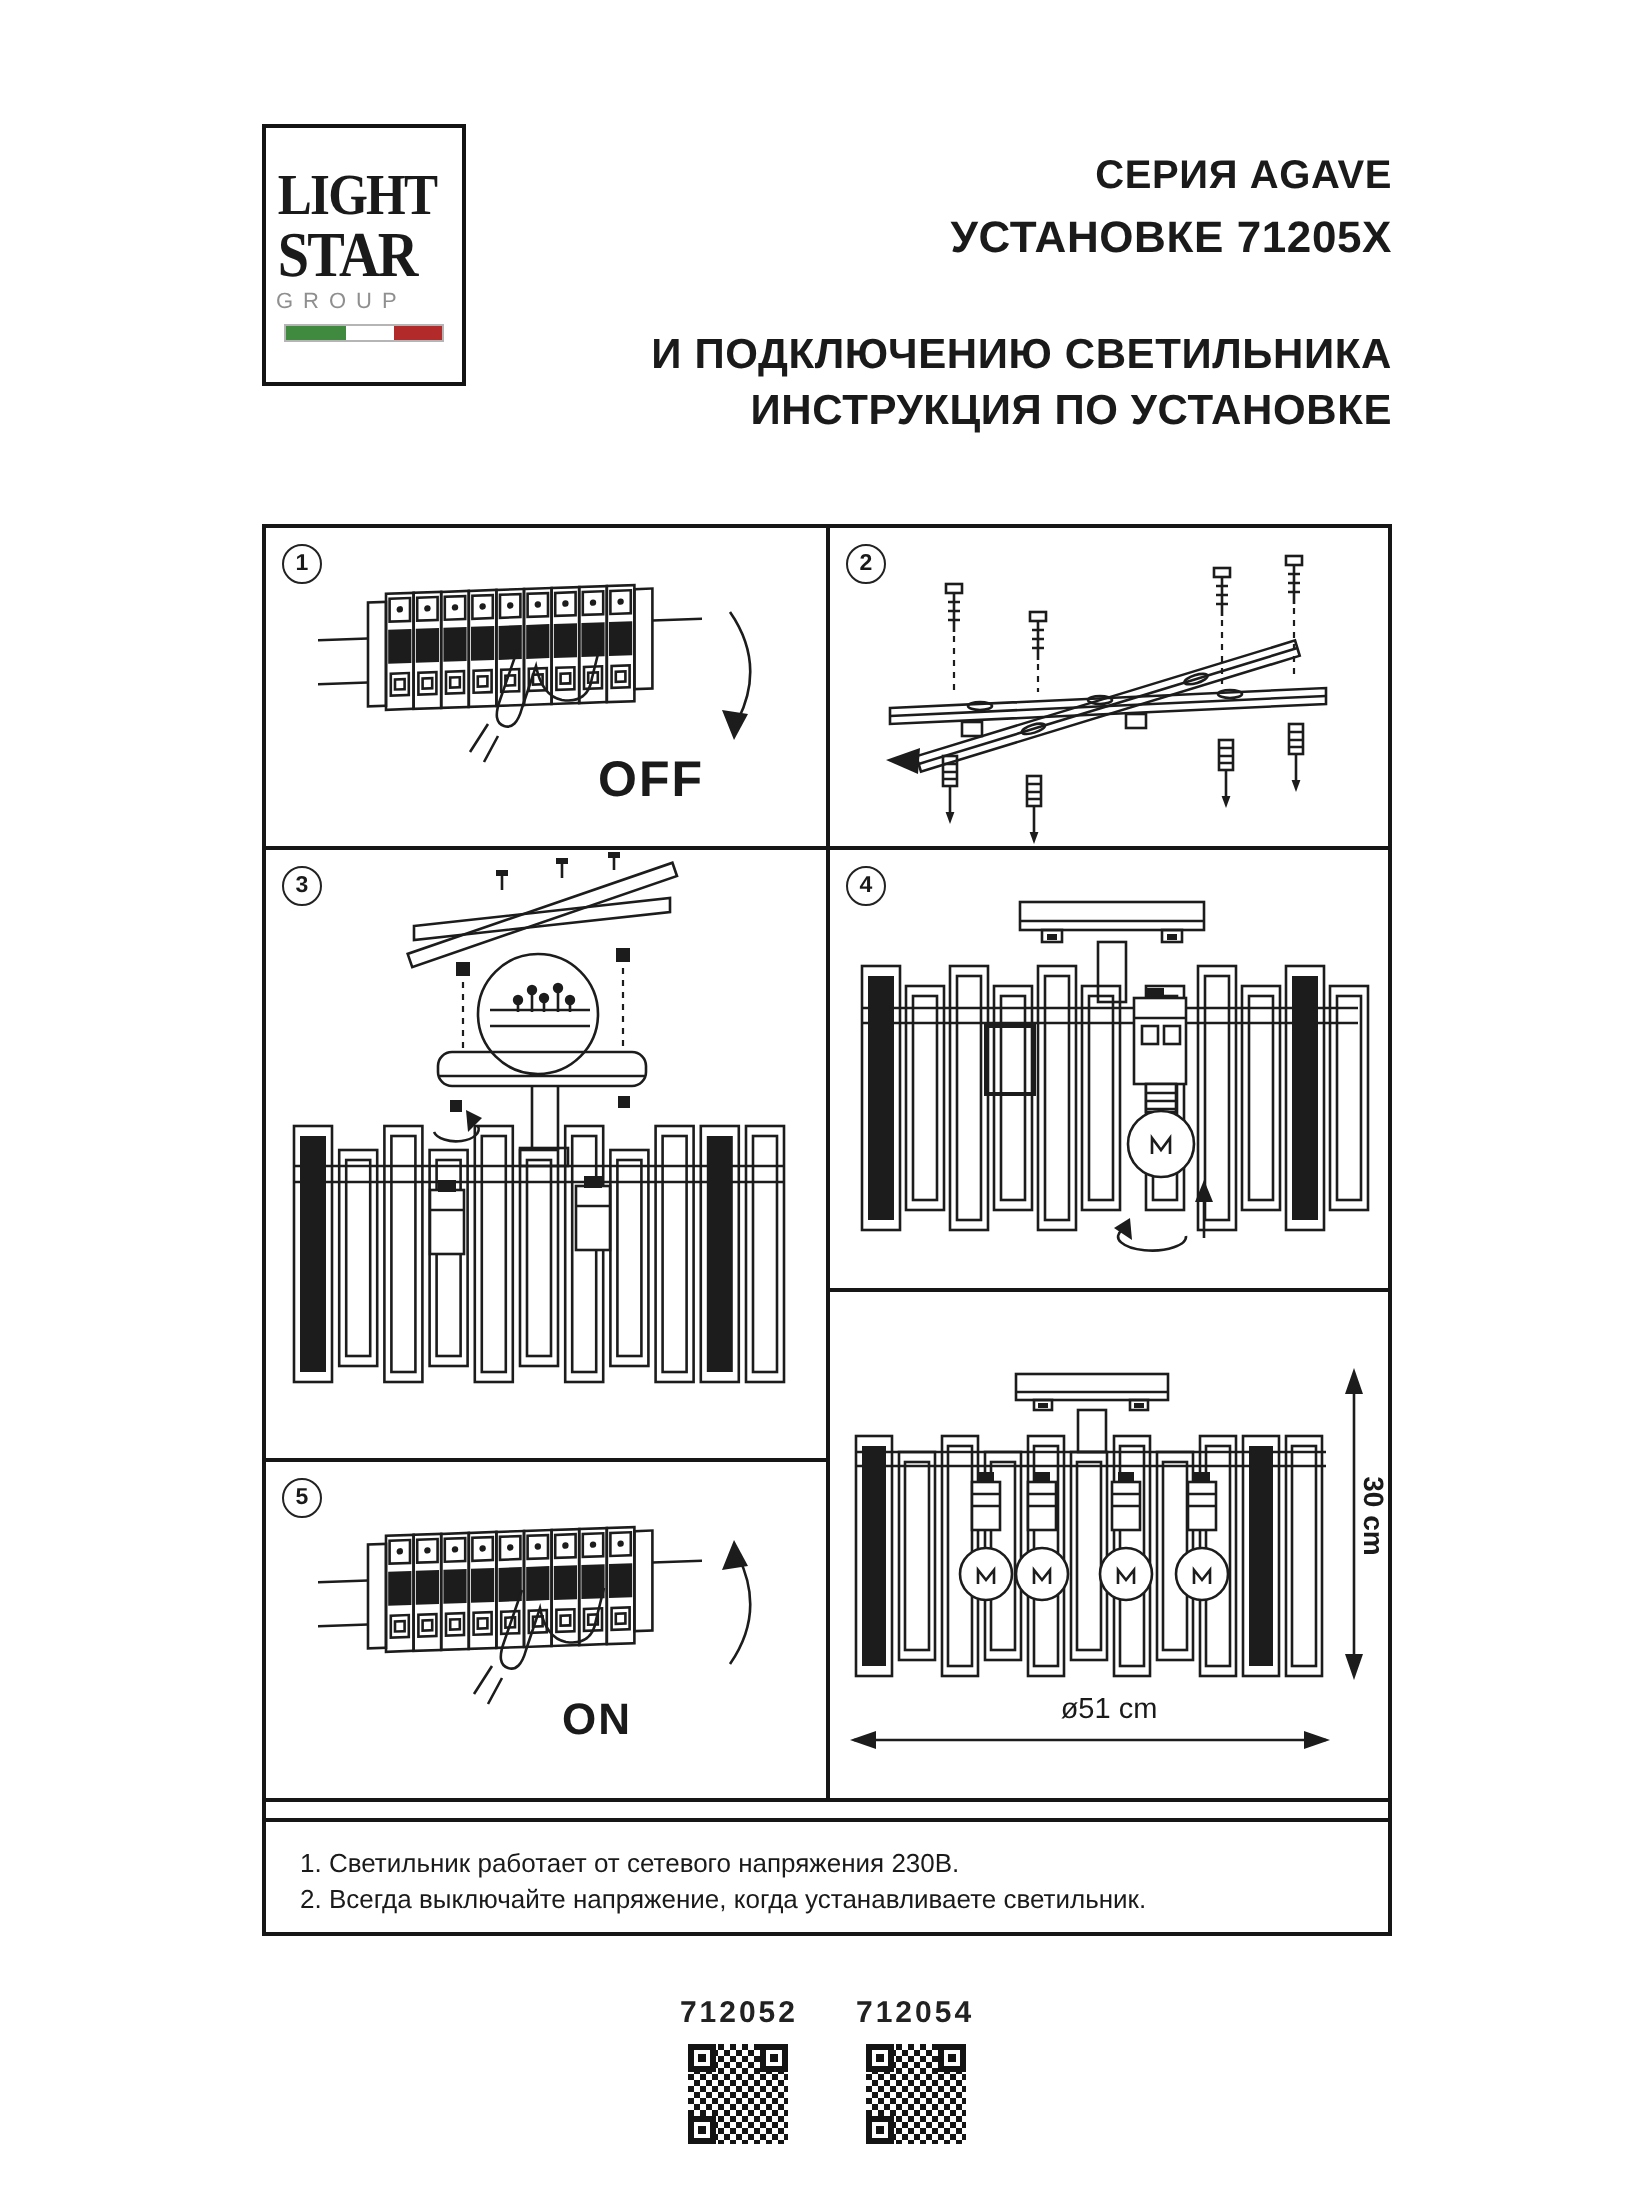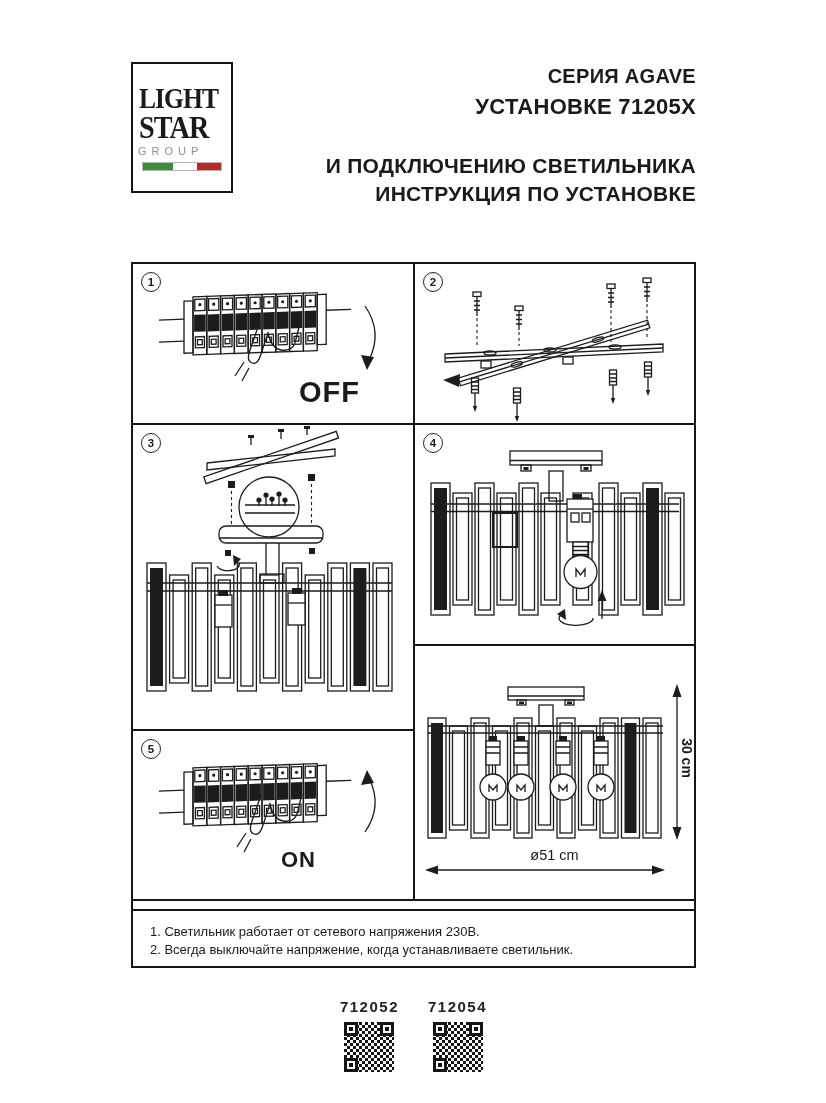--- a/index.html
+++ b/index.html
@@ -11,21 +11,21 @@
   .logo-light{font-family:"Liberation Serif",serif;font-weight:bold;font-size:29px;line-height:28px;margin-top:20px;letter-spacing:-1px;transform:scaleX(.88);transform-origin:center}
   .logo-star{font-family:"Liberation Serif",serif;font-weight:bold;font-size:32px;line-height:30px;letter-spacing:-1px;transform:scaleX(.88);transform-origin:center}
   .logo-group{font-size:11px;letter-spacing:5px;color:#8f8f8f;margin-top:3px;text-indent:5px}
   .logo-flag{display:flex;height:7px;width:78px;margin:5px auto 0;border:1px solid #b5b5b5;box-sizing:content-box}
   .fg{height:100%}
   .fg-green{flex:1.25;background:#3f8a3f}
   .fg-white{flex:1;background:#fff}
   .fg-red{flex:1;background:#b22a2a}
 
   
-  .titles{position:absolute;right:130px;top:64px;text-align:right}
+  .titles{position:absolute;right:130px;top:76px;text-align:right}
   .t-series{font-size:20px;font-weight:bold;line-height:24px;margin-bottom:7px;letter-spacing:.3px}
   .t-articles{font-size:22px;font-weight:bold;line-height:24px;letter-spacing:.3px}
   .t-instr{margin-top:33px;font-size:21px;font-weight:bold;line-height:28px;letter-spacing:.3px}
 
   
   .manual{position:absolute;left:131px;top:262px;width:565px;border:2px solid #161616;box-sizing:border-box;background:#fff}
   .grid{display:flex;border-bottom:2px solid #161616}
   .col-left{width:282px;border-right:2px solid #161616;box-sizing:border-box}
   .col-right{width:279px}
   .panel{position:relative;box-sizing:border-box;background:#fff}
@@ -33,21 +33,21 @@
   .p3{height:306px;border-bottom:2px solid #161616}
   .p5{height:168px}
   .p2{height:161px;border-bottom:2px solid #161616}
   .p4{height:221px;border-bottom:2px solid #161616}
   .p6{height:253px}
   .panel svg{position:absolute;inset:0;width:100%;height:100%;display:block}
 
   .step-num{position:absolute;left:8px;top:8px;width:20px;height:20px;border:1.5px solid #222;border-radius:50%;font-size:11.5px;font-weight:bold;display:flex;align-items:center;justify-content:center;box-sizing:border-box;background:#fff;z-index:2}
 
   .lbl{position:absolute;font-weight:600;z-index:2;white-space:nowrap}
-  .lbl-off{left:166px;top:112px;font-size:29px;letter-spacing:1px}
+  .lbl-off{left:166px;top:112px;font-size:25px;letter-spacing:1px}
   .lbl-on{left:148px;top:116px;font-size:22px;letter-spacing:1px}
   .dim-d{left:0;width:100%;top:201px;text-align:center;font-size:14.5px;font-weight:normal}
   .dim-h{left:250px;top:104px;width:44px;text-align:center;font-size:14px;font-weight:bold;transform:rotate(90deg);transform-origin:center}
 
   .gridgap{height:8px}
   .notes{border-top:2px solid #161616;height:57px;box-sizing:border-box;padding:12px 0 0 17px;font-size:13px;line-height:18px}
 
   
   .footer{position:absolute;left:131px;top:999px;width:565px;display:flex;justify-content:center;gap:29px}
   .product{text-align:right}

